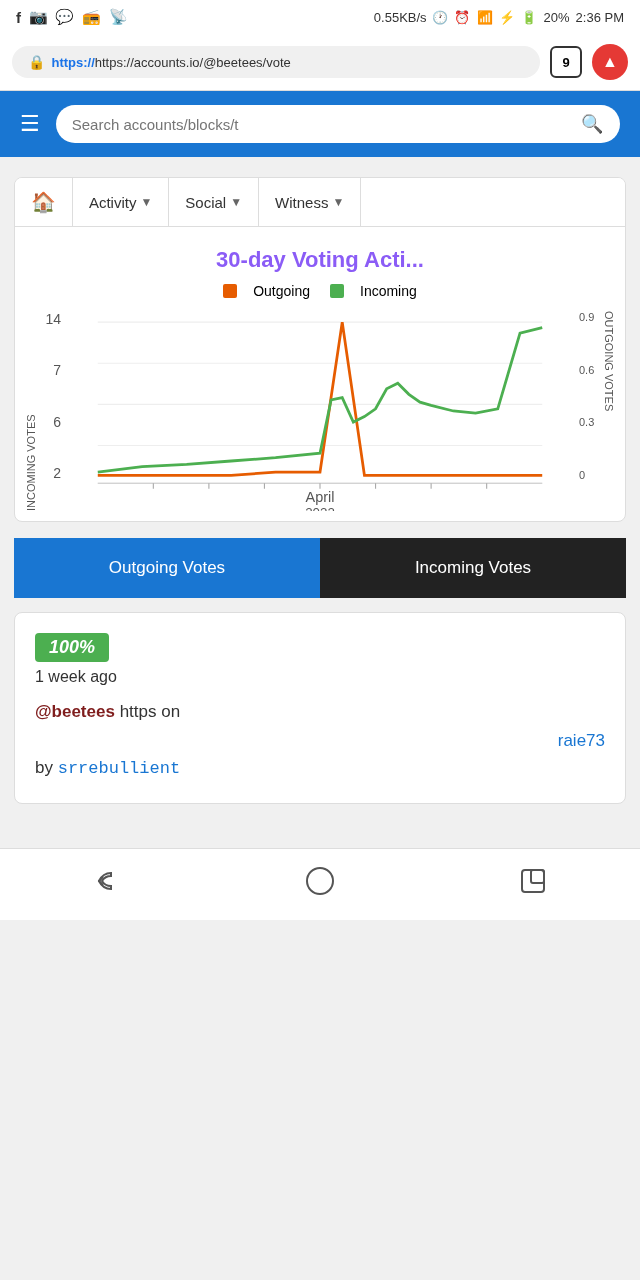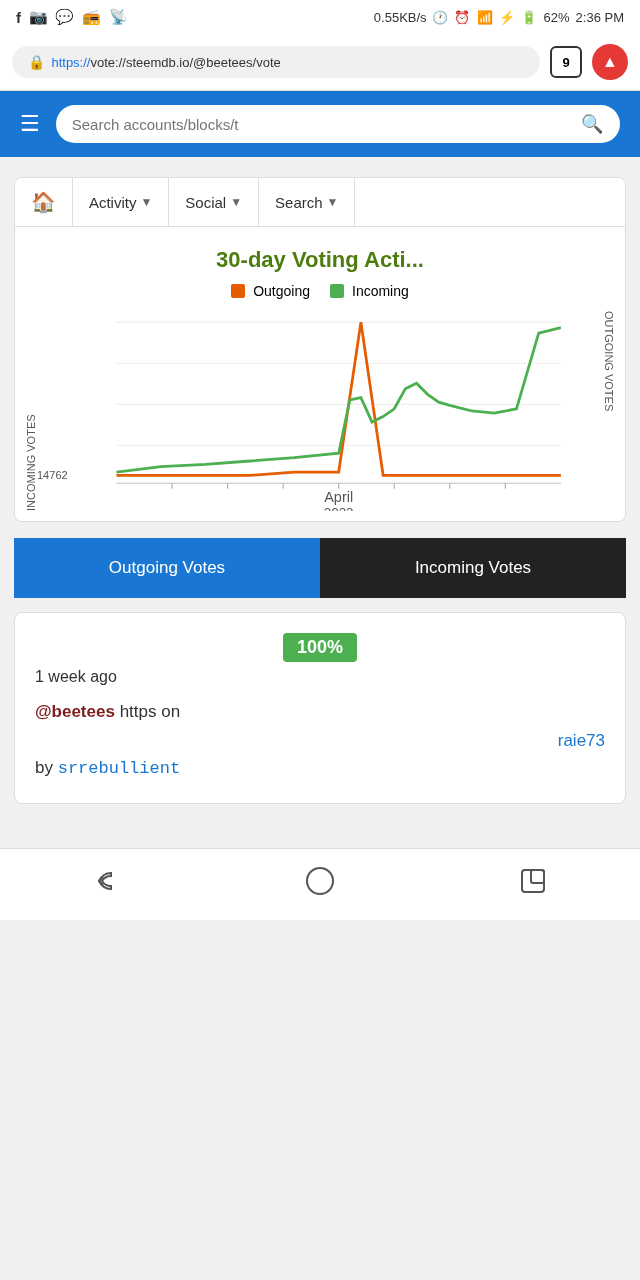--- a/index.html
+++ b/index.html
@@ -136,41 +136,41 @@
     .chevron { font-size: 12px; color: #666; }
 
     
     .chart-section {
       padding: 20px 10px 10px;
     }
     .chart-title {
       text-align: center;
       font-size: 22px;
       font-weight: bold;
-      color: #4d7c0f;
+      color: #8b5cf6;
       margin-bottom: 10px;
     }
     .chart-legend {
       display: flex;
       justify-content: center;
       gap: 20px;
       margin-bottom: 12px;
       font-size: 14px;
     }
-    .legend-item { display: flex; align-items: center; gap: 8px; }
+    .legend-item { display: flex; align-items: center; gap: 16px; }
     .legend-dot { width: 14px; height: 14px; border-radius: 2px; }
     .legend-outgoing { background: #e65c00; }
     .legend-incoming { background: #4caf50; }
     .y-axis-left {
       display: flex;
-      flex-direction: row;
+      flex-direction: column;
       align-items: flex-end;
       justify-content: space-between;
       padding: 0 6px 30px 0;
-      font-size: 11px;
+      font-size: 14px;
       color: #555;
       min-width: 30px;
     }
     .y-axis-label-left {
       writing-mode: vertical-rl;
       transform: rotate(180deg);
       font-size: 11px;
       color: #555;
       display: flex;
       align-items: center;
@@ -281,30 +281,30 @@
     <span style="font-size:15px;">📻</span>
     <span style="font-size:15px;">📡</span>
   </div>
   <div class="status-right">
     <span>0.55KB/s</span>
     <span>🕐</span>
     <span>⏰</span>
     <span>📶</span>
     <span>⚡</span>
     <span>🔋</span>
-    <span>62%</span>
+    <span>20%</span>
     <span>2:36 PM</span>
   </div>
 </div>
 
 <div class="browser-bar">
   <div class="url-bar">
     <span class="lock">🔒</span>
     <span style="font-size:13px; color:#333;">
-      <span style="color:#1a73e8;">https://</span><span style="color:#333;">vote://steemdb.io/@beetees/vote</span>
+      <span style="color:#1a73e8;font-weight:bold;">https://</span><span style="color:#333;">https://accounts.io/@beetees/vote</span>
     </span>
   </div>
   <div class="tab-badge">
     <span>9</span>
   </div>
   <div class="upload-btn">
     <span>▲</span>
   </div>
 </div>
 
@@ -327,21 +327,21 @@
       <div class="tab-item">
 
         <span>Activity</span>
         <span class="chevron">▼</span>
       </div>
       <div class="tab-item">
         <span>Social</span>
         <span class="chevron">▼</span>
       </div>
       <div class="tab-item">
-        <span>Search</span>
+        <span>Witness</span>
         <span class="chevron">▼</span>
       </div>
     </div>
 
     <div class="chart-section">
       <div class="chart-title">30-day Voting Acti...</div>
 
       <div class="chart-legend">
         <div class="legend-item">
           <div class="legend-dot legend-outgoing"></div>
@@ -386,37 +386,43 @@
             <line x1="150" y1="155" x2="150" y2="160" stroke="#aaa" stroke-width="1"></line>
             <line x1="200" y1="155" x2="200" y2="160" stroke="#aaa" stroke-width="1"></line>
             <line x1="250" y1="155" x2="250" y2="160" stroke="#aaa" stroke-width="1"></line>
             <line x1="300" y1="155" x2="300" y2="160" stroke="#aaa" stroke-width="1"></line>
             <line x1="350" y1="155" x2="350" y2="160" stroke="#aaa" stroke-width="1"></line>
             <text x="200" y="172" text-anchor="middle" font-size="13" fill="#555">April</text>
             <text x="200" y="185" text-anchor="middle" font-size="12" fill="#555">2022</text>
           </svg>
         </div>
 
+        <div class="y-axis-right">
+          <span>0.9</span>
+          <span>0.6</span>
+          <span>0.3</span>
+          <span>0</span>
+        </div>
 
         <div class="y-axis-label-right">
           <span>OUTGOING VOTES</span>
         </div>
 
       </div>
     </div>
 
   </div>
 
   <div class="vote-toggle">
     <button class="vote-btn vote-btn-outgoing">Outgoing Votes</button>
     <button class="vote-btn vote-btn-incoming">Incoming Votes</button>
   </div>
 
   <div class="vote-card">
-    <div style="text-align:center;">
+    <div style="text-align:left;font-style:italic;">
       <span class="vote-percent">100%</span>
     </div>
     <div class="vote-time" style="">1 week ago</div>
     <div class="vote-desc">
     <span class="username" style="color:#7f1d1d;font-weight:bold;">@beetees</span>
     <span> https on</span><br>
     <a class="post-link" href="#" style="color:#1976d2;text-decoration:none;display:block;margin-top:2px;">raie73</a>
     <span>by </span><a class="author-link" href="#" style="color:#1976d2;text-decoration:none;font-family:Liberation Mono, monospace;">srrebullient</a>
   </div>
   </div>

